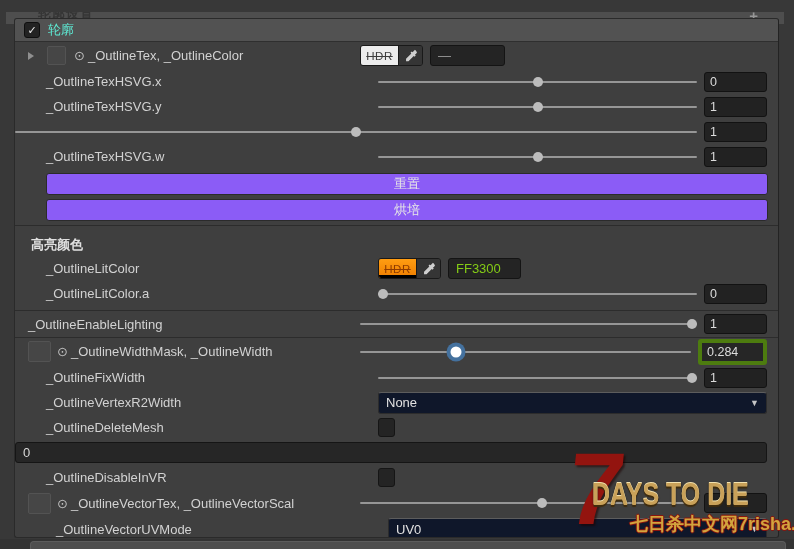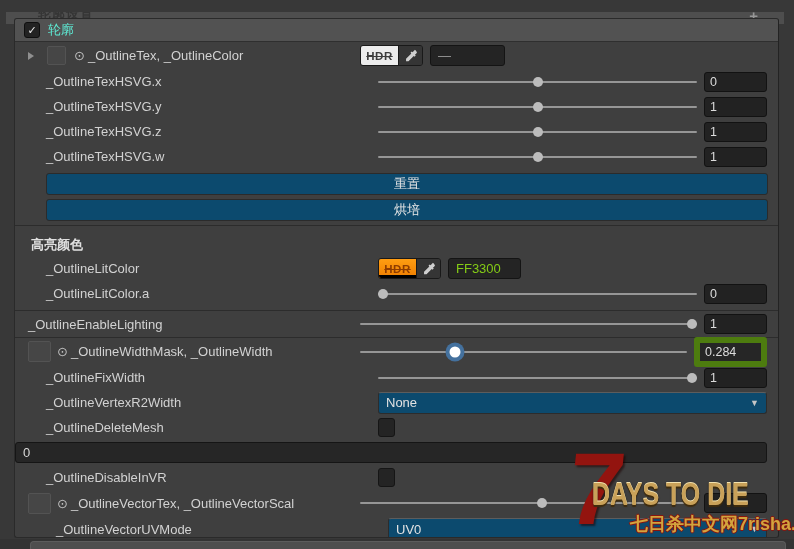--- a/index.html
+++ b/index.html
@@ -29,39 +29,39 @@
   .tri{width:0;height:0;border-left:6px solid #8f8f8f;border-top:4px solid transparent;border-bottom:4px solid transparent;margin-right:13px;flex:none}
   .texslot{width:17px;height:17px;background:#464646;border:1px solid #535353;border-radius:2px;margin-right:8px;flex:none}
   .texslot.big{width:21px;height:19px;margin-right:6px}
   .objico{color:#bdbdbd;font-size:13px;margin-right:3px;flex:none}
   
   .slider{flex:1;height:2px;background:#969696;border-radius:1px;position:relative}
   .thumb{position:absolute;top:50%;width:10px;height:10px;border-radius:50%;background:#bcbcbc;transform:translate(-50%,-50%)}
   .thumb.active{width:11px;height:11px;background:#fff;box-shadow:0 0 0 4px #44719e}
   .vfield{width:56px;height:18px;flex:none;margin-left:7px;background:#222;border:1px solid #121212;border-radius:3px;
     color:#dcdcdc;display:flex;align-items:center;padding-left:5px;font-size:12.5px}
-  .vfield.focused{border:6px solid #4d7c0f;background:#262626}
+  .vfield.focused{border:4px solid #4d7c0f;background:#262626}
   
   .color-btn{display:flex;height:19px;border:1px solid #191919;border-radius:3px;overflow:hidden;flex:none}
-  .swatch{width:37px;display:flex;align-items:center;justify-content:center;font-size:11.5px;font-weight:bold;letter-spacing:.5px}
+  .swatch{width:37px;display:flex;align-items:center;justify-content:center;font-size:11.5px;font-weight:normal;letter-spacing:.5px}
   .swatch.white{background:#ececec;color:#3d3d3d;text-decoration:line-through}
   .swatch.orange{background:linear-gradient(#ff9d12,#ee7e00);color:#8f3c00;position:relative;text-decoration:line-through}
   .swatch.orange::after{content:"";position:absolute;left:0;right:0;bottom:0;height:3px;background:#000}
   .eyebtn{width:23px;display:flex;align-items:center;justify-content:center;background:#353535;border-left:1px solid #191919}
   .hexfield{width:64px;height:19px;margin-left:7px;background:#242424;border:1px solid #141414;border-radius:3px;
     display:flex;align-items:center;padding-left:7px;color:#84cc16}
   .hexfield.dash{color:#9b9b9b;width:66px}
   
-  .ubtn{height:20px;margin:0 10px 4px 31px;background:#0c4a6e;border:1px solid #2b2b2b;border-radius:3px;
+  .ubtn{height:20px;margin:0 10px 4px 31px;background:#8b5cf6;border:1px solid #2b2b2b;border-radius:3px;
     display:flex;align-items:center;justify-content:center;color:#e6e6e6}
   .ubtn.first{margin-top:4px}
   .sep{height:1px;background:#2c2c2c;margin-top:4px}
   .hlhdr{height:23px;display:flex;align-items:center;padding-left:16px;font-weight:bold;color:#e0e0e0;margin-top:7px}
   
-  .dd{flex:1;height:20px;background:#0c4a6e;border:1px solid #2c2c2c;border-top-color:#5d5d5d;border-radius:3px;
+  .dd{flex:1;height:20px;background:#0f172a;border:1px solid #2c2c2c;border-top-color:#5d5d5d;border-radius:3px;
     display:flex;align-items:center;padding:0 7px;color:#e2e2e2;min-width:0}
   .dd .arrow{margin-left:auto;font-size:9px;color:#c6c6c6}
   .txtfield{flex:1;height:19px;background:#262626;border:1px solid #151515;border-radius:3px;
     display:flex;align-items:center;padding:0 7px;color:#d8d8d8}
   .cb{width:15px;height:17px;background:#242424;border:1px solid #151515;border-radius:3px;flex:none}
   
   .bottomstrip{position:absolute;left:0;right:0;bottom:0;height:10px;background:#333}
   .bottombar{position:absolute;left:30px;right:8px;bottom:0;height:7px;background:#4e4e4e;
     border:1px solid #5c5c5c;border-bottom:none;border-radius:4px 4px 0 0}
   
@@ -127,23 +127,20 @@
         <span>_OutlineTexHSVG.y</span>
       </div>
     <div class="ctrl">
       <div class="slider">
           <span class="thumb" style="left: 50%;"></span>
         </div>
       <div class="vfield">1</div>
     </div>
   </div>
   <div class="row">
-    <div class="lbl ind31">
-        <span>_OutlineTexHSVG.z</span>
-      </div>
     <div class="ctrl">
       <div class="slider">
           <span class="thumb" style="left: 50%;"></span>
         </div>
       <div class="vfield">1</div>
     </div>
   </div>
   <div class="row">
     <div class="lbl ind31">
         <span>_OutlineTexHSVG.w</span>

